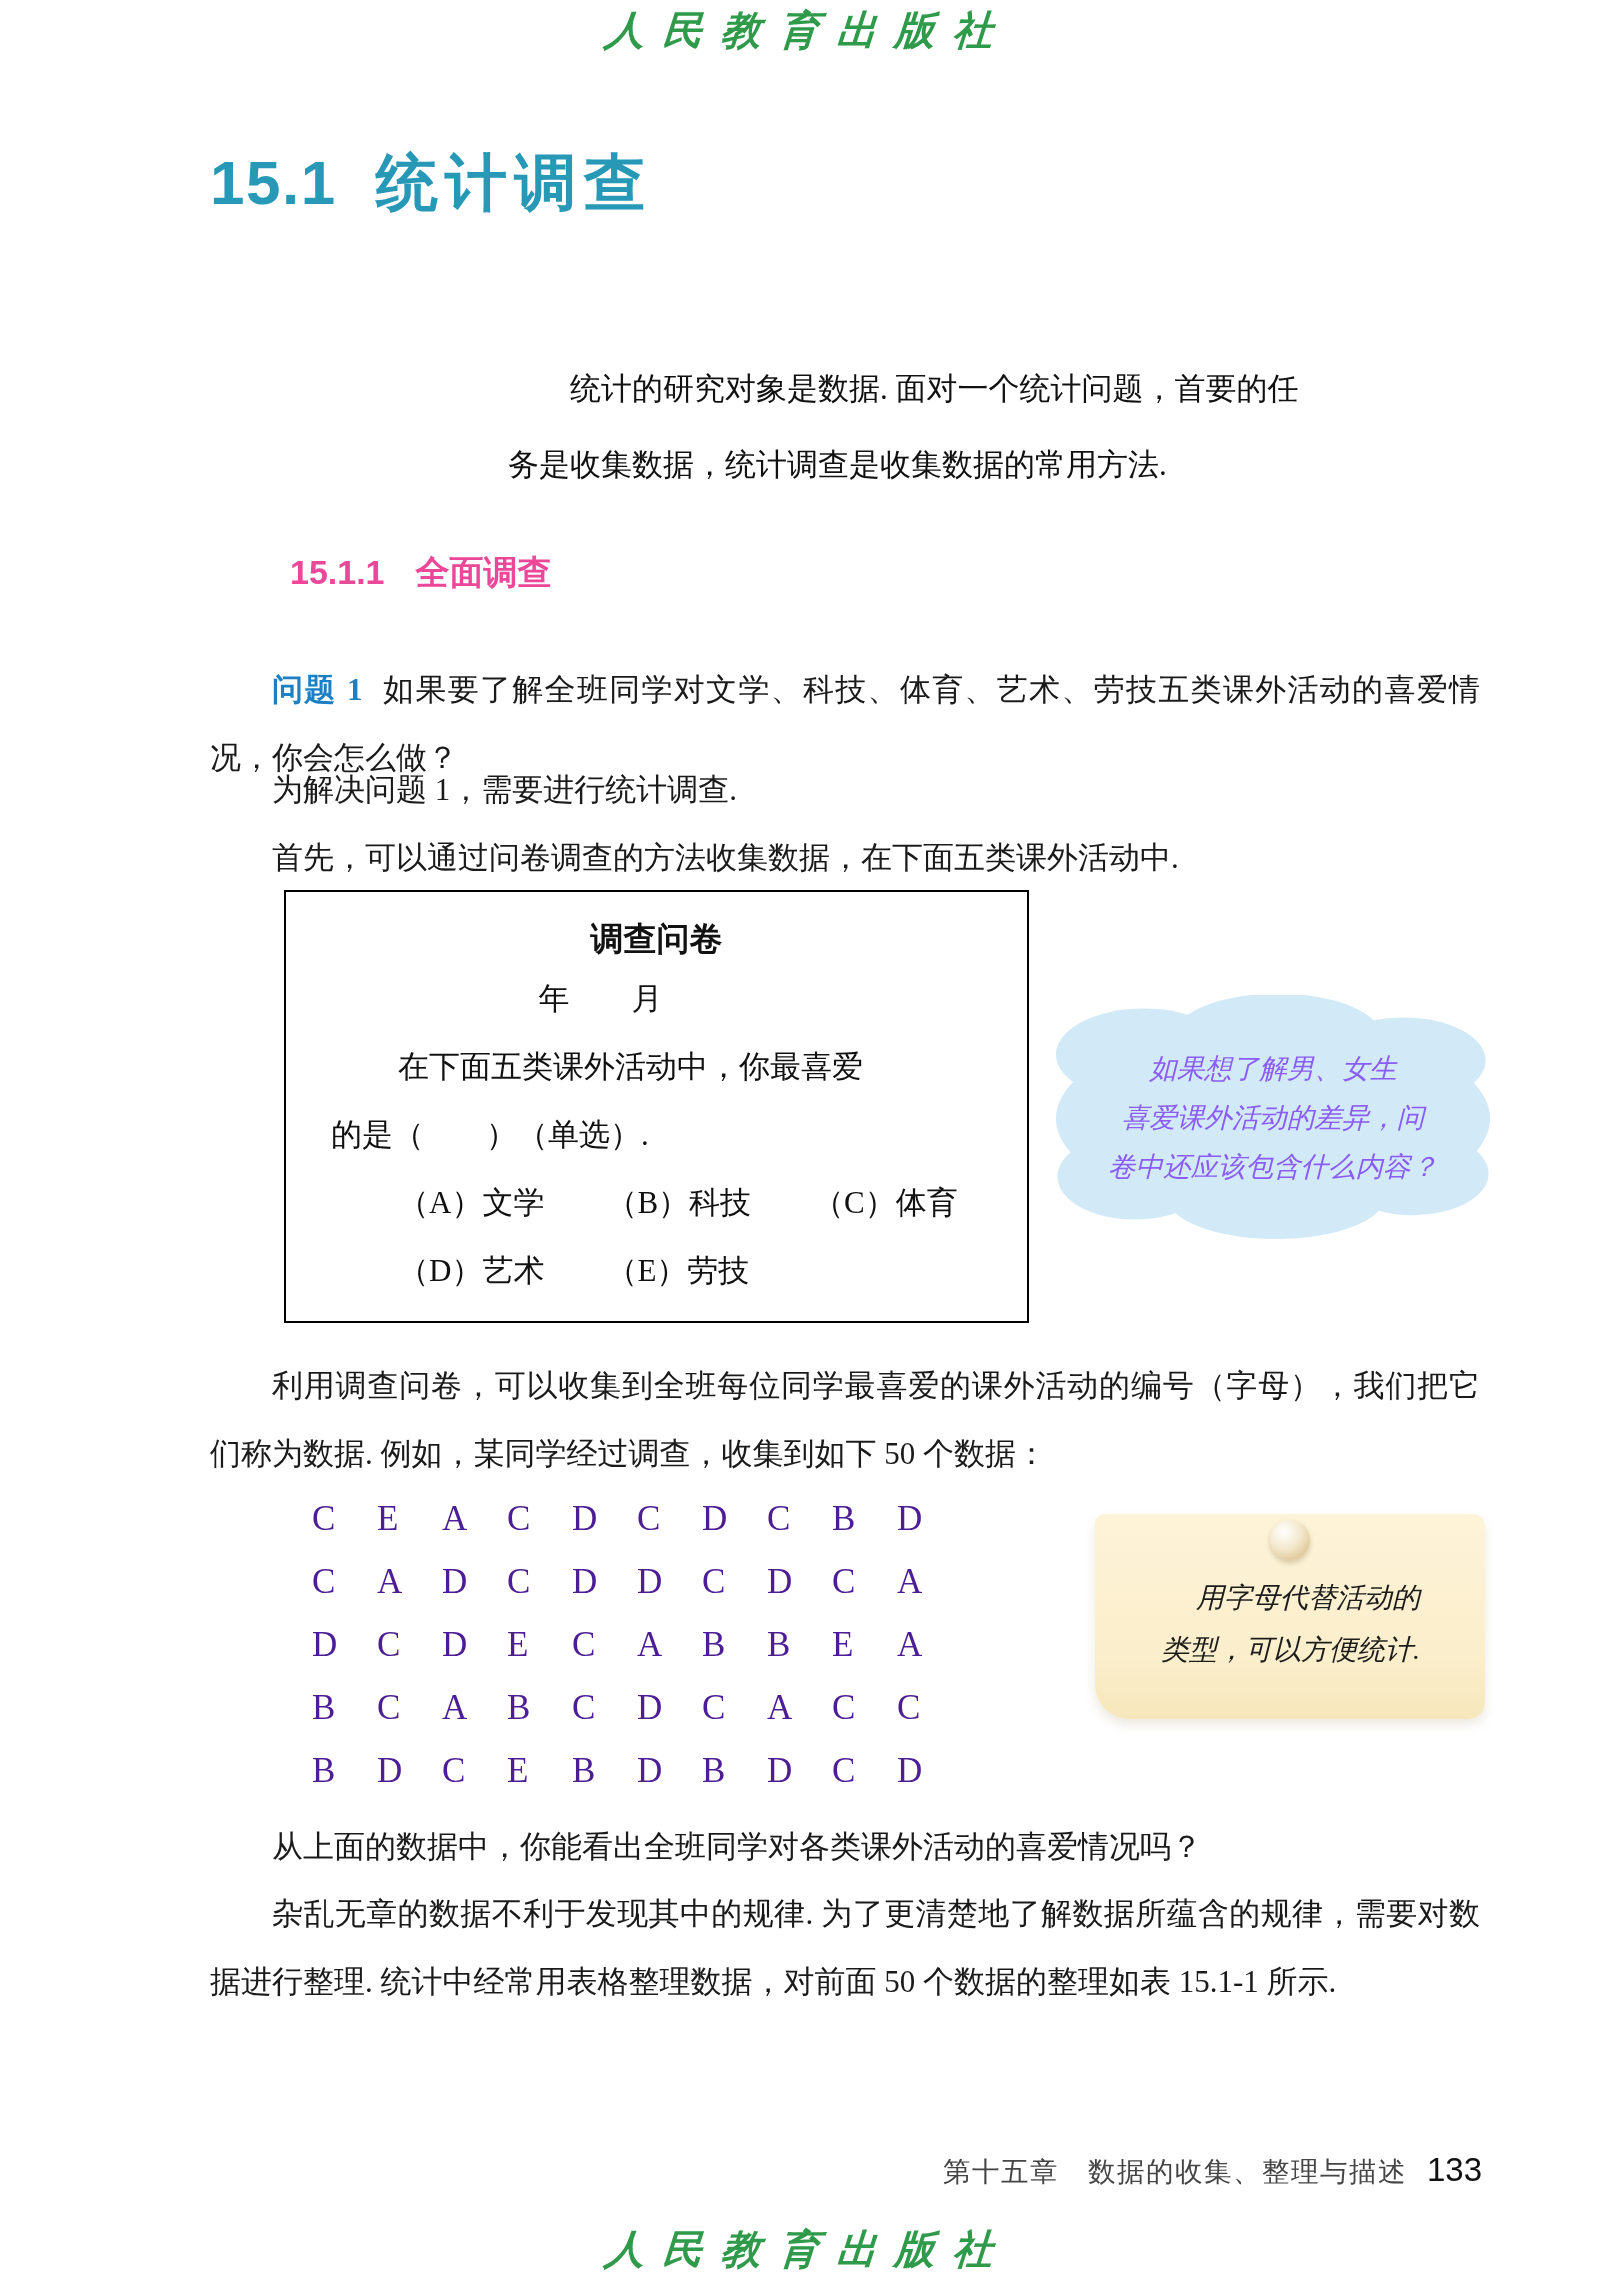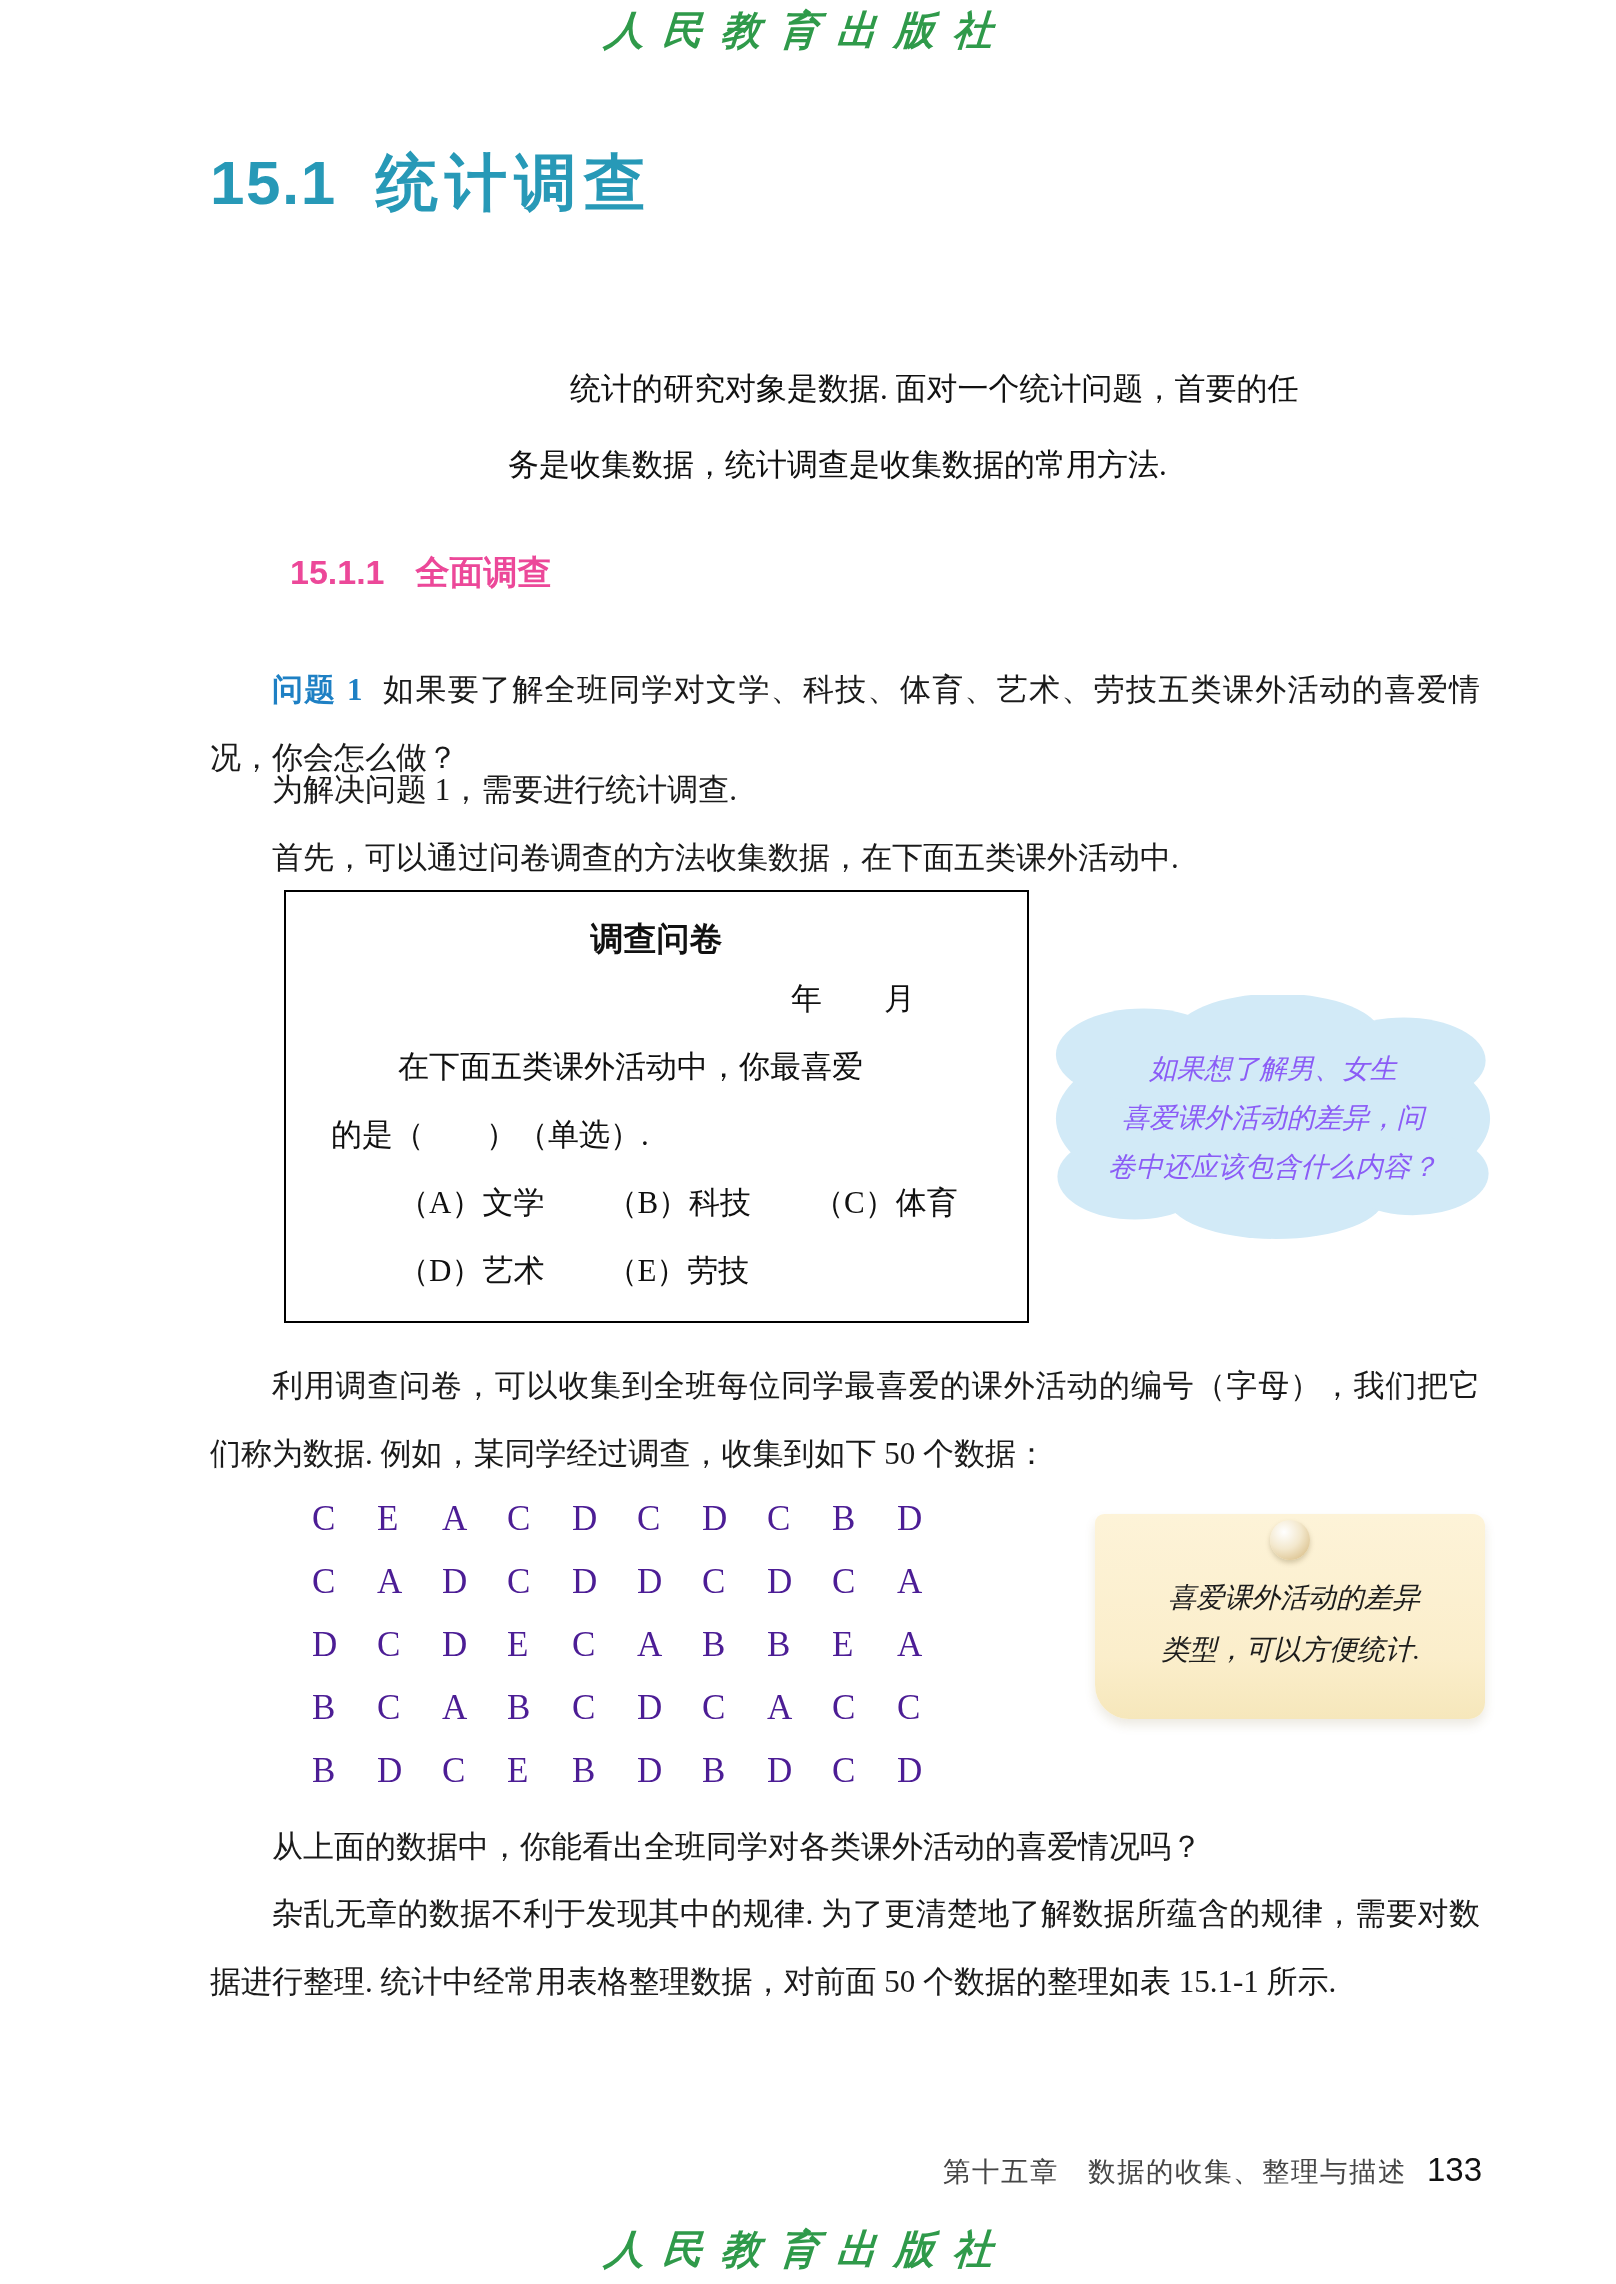--- a/index.html
+++ b/index.html
@@ -67,21 +67,21 @@
   
   .q-box {
     position:absolute; left:284px; top:890px; width:745px; height:433px;
     border:2.2px solid #000; background:#fff; font-size:31px; color:#111;
   }
   .q-title {
     margin-top:21px; text-align:center; line-height:52px;
     font-family:"Liberation Sans","DejaVu Sans",sans-serif;
     font-weight:bold; font-size:33px;
   }
-  .q-date  { line-height:68px; text-align:right; padding-right:112px; }
+  .q-date  { line-height:68px; text-align:center; padding-right:112px; }
   .q-line1 { line-height:68px; margin-left:112px; }
   .q-line2 { line-height:68px; margin-left:45px; }
   .q-opt   { line-height:68px; margin-left:112px; }
 
   
   .cloud { position:absolute; left:1047px; top:995px; width:452px; height:247px; }
   .cloud svg { position:absolute; left:0; top:0; width:100%; height:100%; }
   .cloud svg ellipse { fill:var(--cloud-blue,#d2eaf7); }
   .cloud-text {
     position:absolute; left:0; right:0; top:49px; text-align:center;
@@ -188,21 +188,21 @@
       <div><span class="letter-cell">C</span><span class="letter-cell">E</span><span class="letter-cell">A</span><span class="letter-cell">C</span><span class="letter-cell">D</span><span class="letter-cell">C</span><span class="letter-cell">D</span><span class="letter-cell">C</span><span class="letter-cell">B</span><span class="letter-cell">D</span></div>
       <div><span class="letter-cell">C</span><span class="letter-cell">A</span><span class="letter-cell">D</span><span class="letter-cell">C</span><span class="letter-cell">D</span><span class="letter-cell">D</span><span class="letter-cell">C</span><span class="letter-cell">D</span><span class="letter-cell">C</span><span class="letter-cell">A</span></div>
       <div><span class="letter-cell">D</span><span class="letter-cell">C</span><span class="letter-cell">D</span><span class="letter-cell">E</span><span class="letter-cell">C</span><span class="letter-cell">A</span><span class="letter-cell">B</span><span class="letter-cell">B</span><span class="letter-cell">E</span><span class="letter-cell">A</span></div>
       <div><span class="letter-cell">B</span><span class="letter-cell">C</span><span class="letter-cell">A</span><span class="letter-cell">B</span><span class="letter-cell">C</span><span class="letter-cell">D</span><span class="letter-cell">C</span><span class="letter-cell">A</span><span class="letter-cell">C</span><span class="letter-cell">C</span></div>
       <div><span class="letter-cell">B</span><span class="letter-cell">D</span><span class="letter-cell">C</span><span class="letter-cell">E</span><span class="letter-cell">B</span><span class="letter-cell">D</span><span class="letter-cell">B</span><span class="letter-cell">D</span><span class="letter-cell">C</span><span class="letter-cell">D</span></div>
     </div>
 
   <div class="note">
     <div class="pearl"></div>
     <div class="note-text">
-      <div>喜爱课外活动的差异</div>
+      <div>用字母代替活动的</div>
       <div>类型，可以方便统计.</div>
     </div>
   </div>
 
   <p class="para p-question">从上面的数据中，你能看出全班同学对各类课外活动的喜爱情况吗？</p>
   <p class="para p-arrange">杂乱无章的数据不利于发现其中的规律. 为了更清楚地了解数据所蕴含的规律，需要对数据进行整理. 统计中经常用表格整理数据，对前面 50 个数据的整理如表 15.1-1 所示.</p>
 
   <div class="footer">
     <span class="footer-chapter">第十五章　数据的收集、整理与描述</span>
     <span class="footer-page">133</span>

